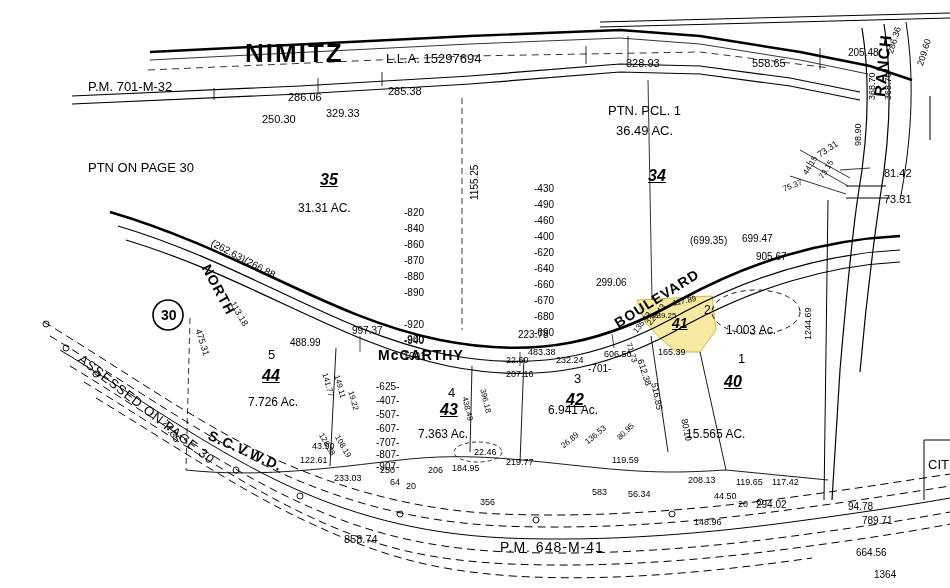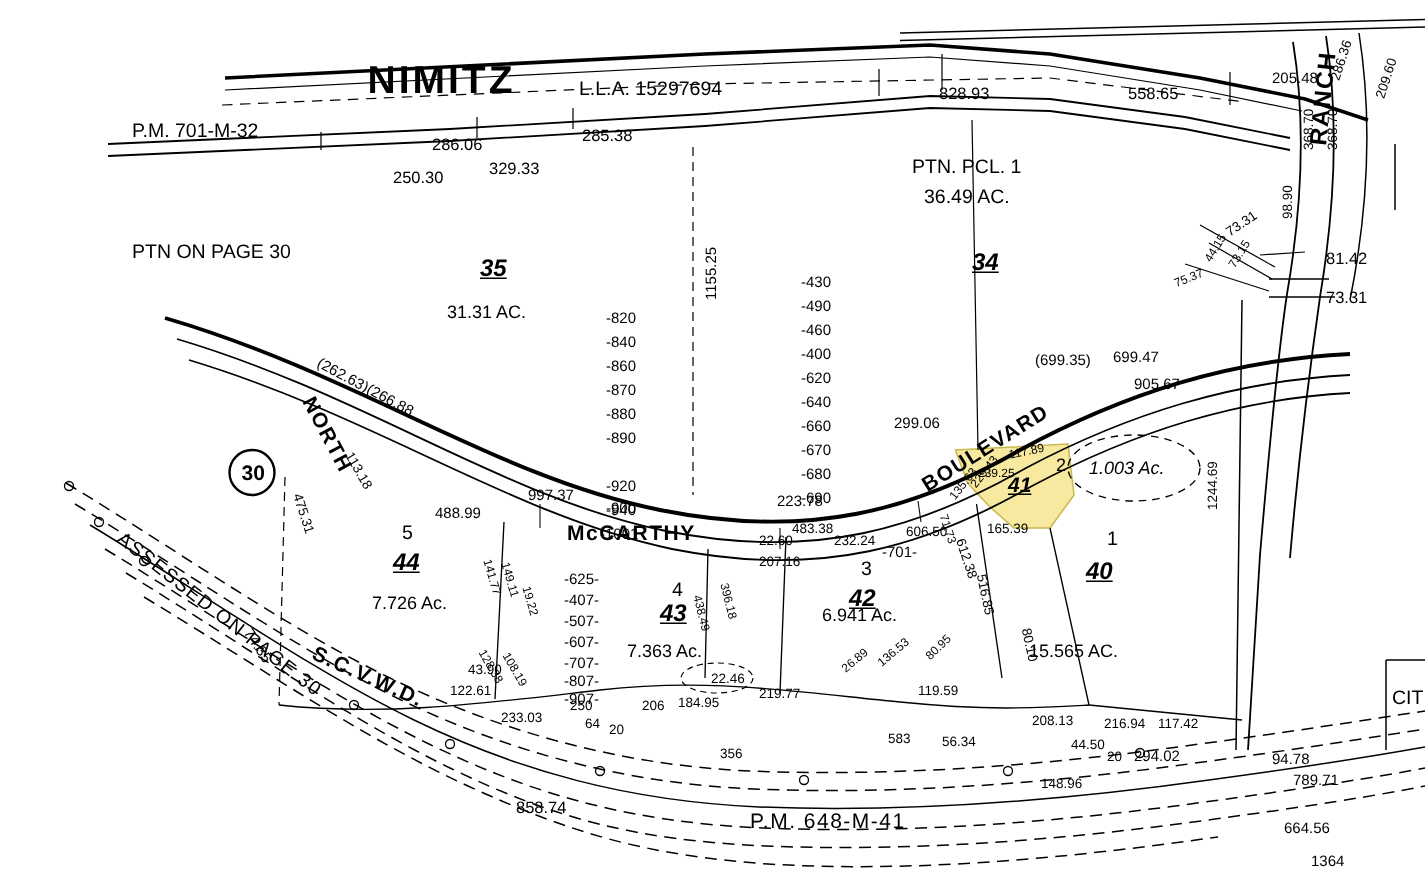--- a/index.html
+++ b/index.html
@@ -206,21 +206,21 @@
   <div class="lbl t13" style="left:448px; top:386px;">4</div>
   <div class="lbl t16 parcel-num" style="left:440px; top:402px;">43</div>
   <div class="lbl t12" style="left:418px; top:428px;">7.363 Ac.</div>
 
   <div class="lbl t13" style="left:574px; top:372px;">3</div>
   <div class="lbl t16 parcel-num" style="left:566px; top:392px;">42</div>
   <div class="lbl t12" style="left:548px; top:404px;">6.941 Ac.</div>
 
   <div class="lbl t12" style="left:704px; top:304px;">2</div>
   <div class="lbl t14 parcel-num" style="left:672px; top:316px;">41</div>
-  <div class="lbl t12" style="left:726px; top:306px;font-style:italic;">1.003 Ac.</div>
+  <div class="lbl t12" style="left:726px; top:324px;">1.003 Ac.</div>
 
   <div class="lbl t13" style="left:738px; top:352px;">1</div>
   <div class="lbl t16 parcel-num" style="left:724px; top:374px;">40</div>
   <div class="lbl t12" style="left:686px; top:428px;">15.565 AC.</div>
 
   <div class="lbl t10" style="left:376px; top:382px;">-625-</div>
   <div class="lbl t10" style="left:376px; top:396px;">-407-</div>
   <div class="lbl t10" style="left:376px; top:410px;">-507-</div>
   <div class="lbl t10" style="left:376px; top:424px;">-607-</div>
   <div class="lbl t10" style="left:376px; top:438px;">-707-</div>
@@ -244,21 +244,21 @@
   <div class="lbl t8" style="left:632px; top:330px; transform:rotate(-52deg); transform-origin:left top;">135.63</div>
   <div class="lbl t8" style="left:646px; top:322px; transform:rotate(-52deg); transform-origin:left top;">229.43</div>
   <div class="lbl t8" style="left:672px; top:300px; transform:rotate(-12deg); transform-origin:left top;">117.89</div>
   <div class="lbl t8" style="left:652px; top:312px;">239.25</div>
   <div class="lbl t8" style="left:632px; top:342px; transform:rotate(72deg); transform-origin:left top;">71.73</div>
   <div class="lbl t8" style="left:616px; top:436px; transform:rotate(-44deg); transform-origin:left top;">80.95</div>
   <div class="lbl t8" style="left:560px; top:444px; transform:rotate(-40deg); transform-origin:left top;">26.89</div>
   <div class="lbl t8" style="left:584px; top:440px; transform:rotate(-40deg); transform-origin:left top;">136.53</div>
   <div class="lbl t9" style="left:612px; top:456px;">119.59</div>
   <div class="lbl t9" style="left:688px; top:476px;">208.13</div>
-  <div class="lbl t9" style="left:736px; top:478px;">216.94</div>
+  <div class="lbl t9" style="left:736px; top:478px;">119.65</div>
   <div class="lbl t9" style="left:714px; top:492px;">44.50</div>
   <div class="lbl t9" style="left:738px; top:500px;">20</div>
   <div class="lbl t9" style="left:694px; top:518px;">148.96</div>
   <div class="lbl t9" style="left:628px; top:490px;">56.34</div>
   <div class="lbl t9" style="left:592px; top:488px;">583</div>
   <div class="lbl t9" style="left:480px; top:498px;">356</div>
   <div class="lbl t9" style="left:506px; top:458px;">219.77</div>
   <div class="lbl t9" style="left:452px; top:464px;">184.95</div>
   <div class="lbl t9" style="left:428px; top:466px;">206</div>
   <div class="lbl t9" style="left:380px; top:466px;">250</div>

